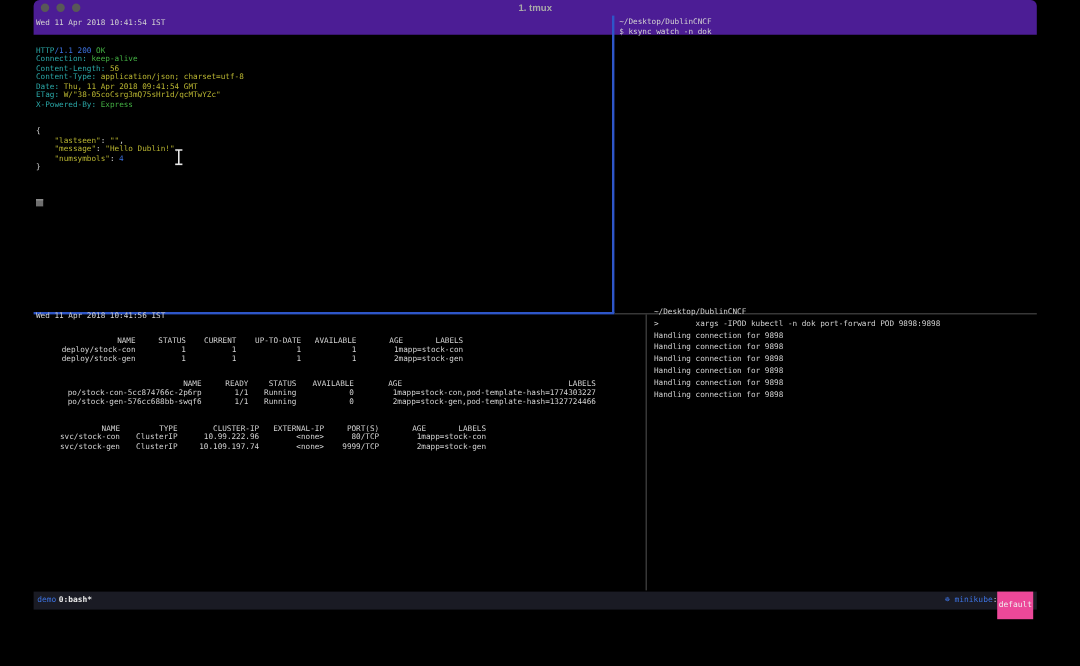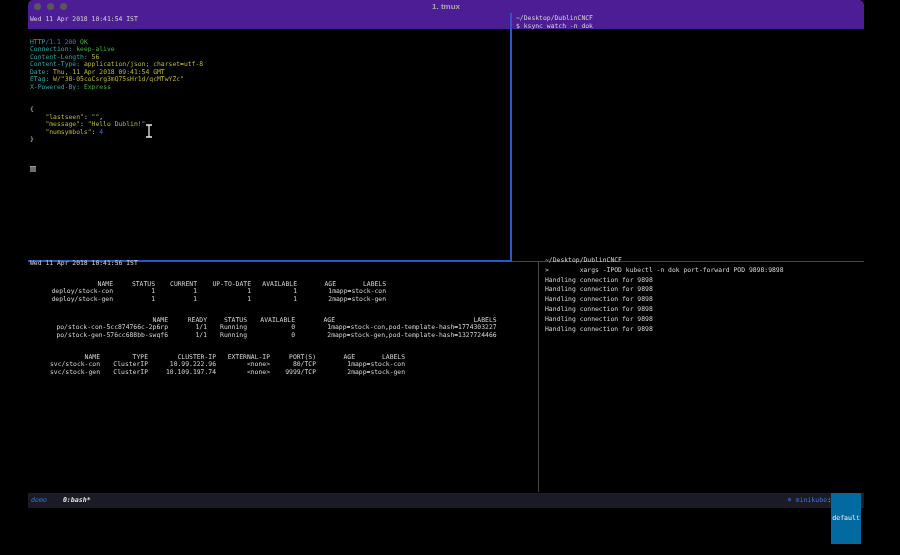--- a/index.html
+++ b/index.html
@@ -38,27 +38,27 @@
   .bl-ts{position:absolute;left:2px;top:9px;white-space:pre;}
   .ktable{position:absolute;left:2px;display:grid;}
   .ktable .trow{display:contents;}
   .ktable span{height:7.3px;line-height:7.3px;white-space:pre;overflow:visible;}
   .t1{top:31px;grid-template-columns:83px 42px 42px 54px 46px 39px auto;}
   .t2{top:67px;grid-template-columns:138px 39px 40px 48px 40px auto;}
   .t3{top:104px;grid-template-columns:70px 48px 68px 54px 46px 39px auto;}
   
   .statusbar{position:absolute;left:0;top:493px;width:836px;height:15px;background:#1a1b24;
              font-size:6.6px;line-height:15px;}
-  .st-left{position:absolute;left:3px;top:0;display:flex;gap:16px;font-style:italic;}
+  .st-left{position:absolute;left:3px;top:0;display:flex;gap:2px;}
   .st-session{color:#3d72e0;}
   .st-window{color:#e8e8e8;font-weight:bold;}
   .st-right{position:absolute;right:3px;top:0;display:flex;}
   .st-kicon,.st-kctx{color:#3d72e0;}
   .st-ksep{color:#d2d2d2;}
-  .st-kns{color:#f0f0f0;background:#0369a1;padding:18px 1px;}
+  .st-kns{color:#f0f0f0;background:#ec4899;padding:4px 1px;}
   
   .mouse{position:absolute;left:144px;top:123px;}
 </style>
 </head>
 <body>
 
 <div class="window">
 
   <div class="titlebar">
     <div class="lights">

